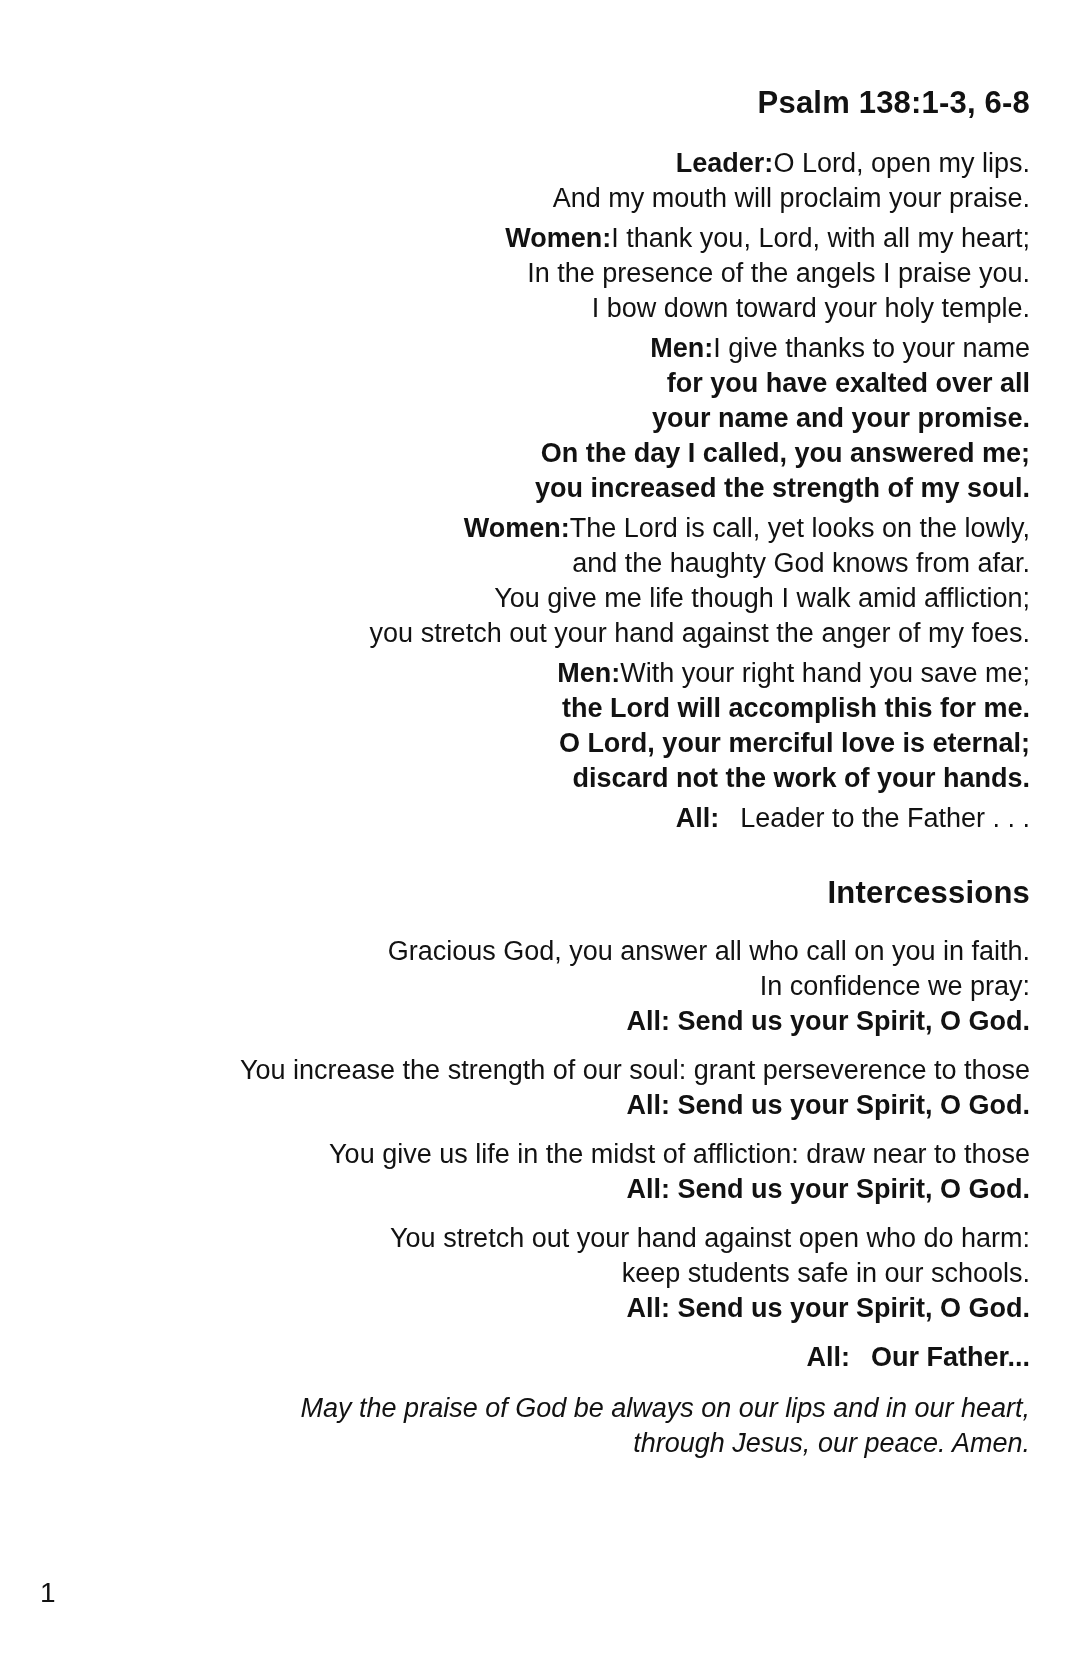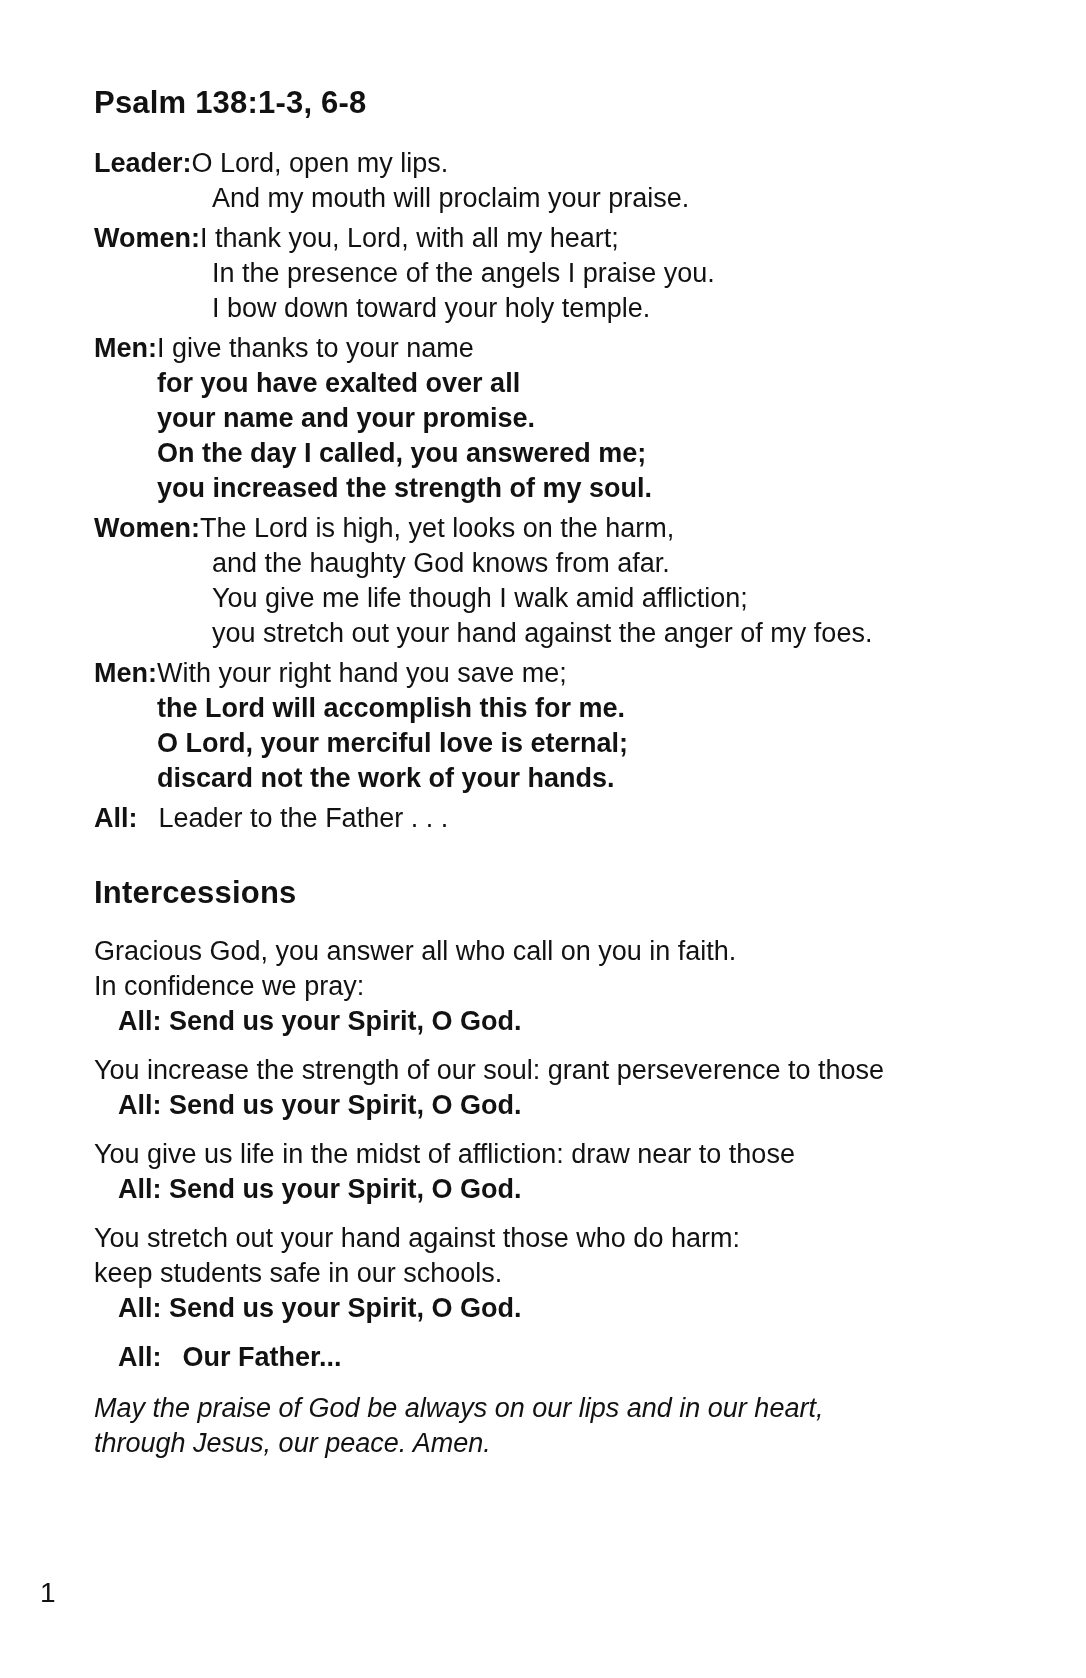--- a/index.html
+++ b/index.html
@@ -12,21 +12,22 @@
     height: 1678px;
     position: relative;
     font-family: "Liberation Sans", "DejaVu Sans", sans-serif;
     color: #121212;
     overflow: hidden;
   }
   .content {
     position: absolute;
     left: 94px;
     top: 84px;
-    right: 36px;
+    right: 56px;
+    text-align: right;
   }
   .doc-title {
     font-size: 31px;
     font-weight: bold;
     line-height: 38px;
     margin: 0 0 24px 0;
     letter-spacing: 0.2px;
   }
   
   .psalm {
@@ -101,21 +102,21 @@
 
     <div class="pblock narrow">
       <div class="pline first"><span class="speaker">Men:</span><span>I give thanks to your name</span></div>
       <div class="pline cont">for you have exalted over all</div>
       <div class="pline cont">your name and your promise.</div>
       <div class="pline cont">On the day I called, you answered me;</div>
       <div class="pline cont">you increased the strength of my soul.</div>
     </div>
 
     <div class="pblock wide">
-      <div class="pline first"><span class="speaker">Women:</span><span>The Lord is high, yet looks on the harm,</span></div>
+      <div class="pline first"><span class="speaker">Women:</span><span>The Lord is call, yet looks on the lowly,</span></div>
       <div class="pline cont">and the haughty God knows from afar.</div>
       <div class="pline cont">You give me life though I walk amid affliction;</div>
       <div class="pline cont">you stretch out your hand against the anger of my foes.</div>
     </div>
 
     <div class="pblock narrow">
       <div class="pline first"><span class="speaker">Men:</span><span>With your right hand you save me;</span></div>
       <div class="pline cont">the Lord will accomplish this for me.</div>
       <div class="pline cont">O Lord, your merciful love is eternal;</div>
       <div class="pline cont">discard not the work of your hands.</div>
@@ -141,21 +142,21 @@
       <div class="petition-line">You increase the strength of our soul: grant perseverence to those</div>
       <div class="response">All: Send us your Spirit, O God.</div>
     </div>
 
     <div class="petition">
       <div class="petition-line">You give us life in the midst of affliction: draw near to those</div>
       <div class="response">All: Send us your Spirit, O God.</div>
     </div>
 
     <div class="petition">
-      <div class="petition-line">You stretch out your hand against those who do harm:</div>
+      <div class="petition-line">You stretch out your hand against open who do harm:</div>
       <div class="petition-line">keep students safe in our schools.</div>
       <div class="response">All: Send us your Spirit, O God.</div>
     </div>
 
     <div class="ourfather">
       <div class="response"><span class="speaker gap-wide">All:</span><span class="speaker">Our Father...</span></div>
     </div>
 
     <div class="closing">
       <div class="petition-line">May the praise of God be always on our lips and in our heart,</div>

